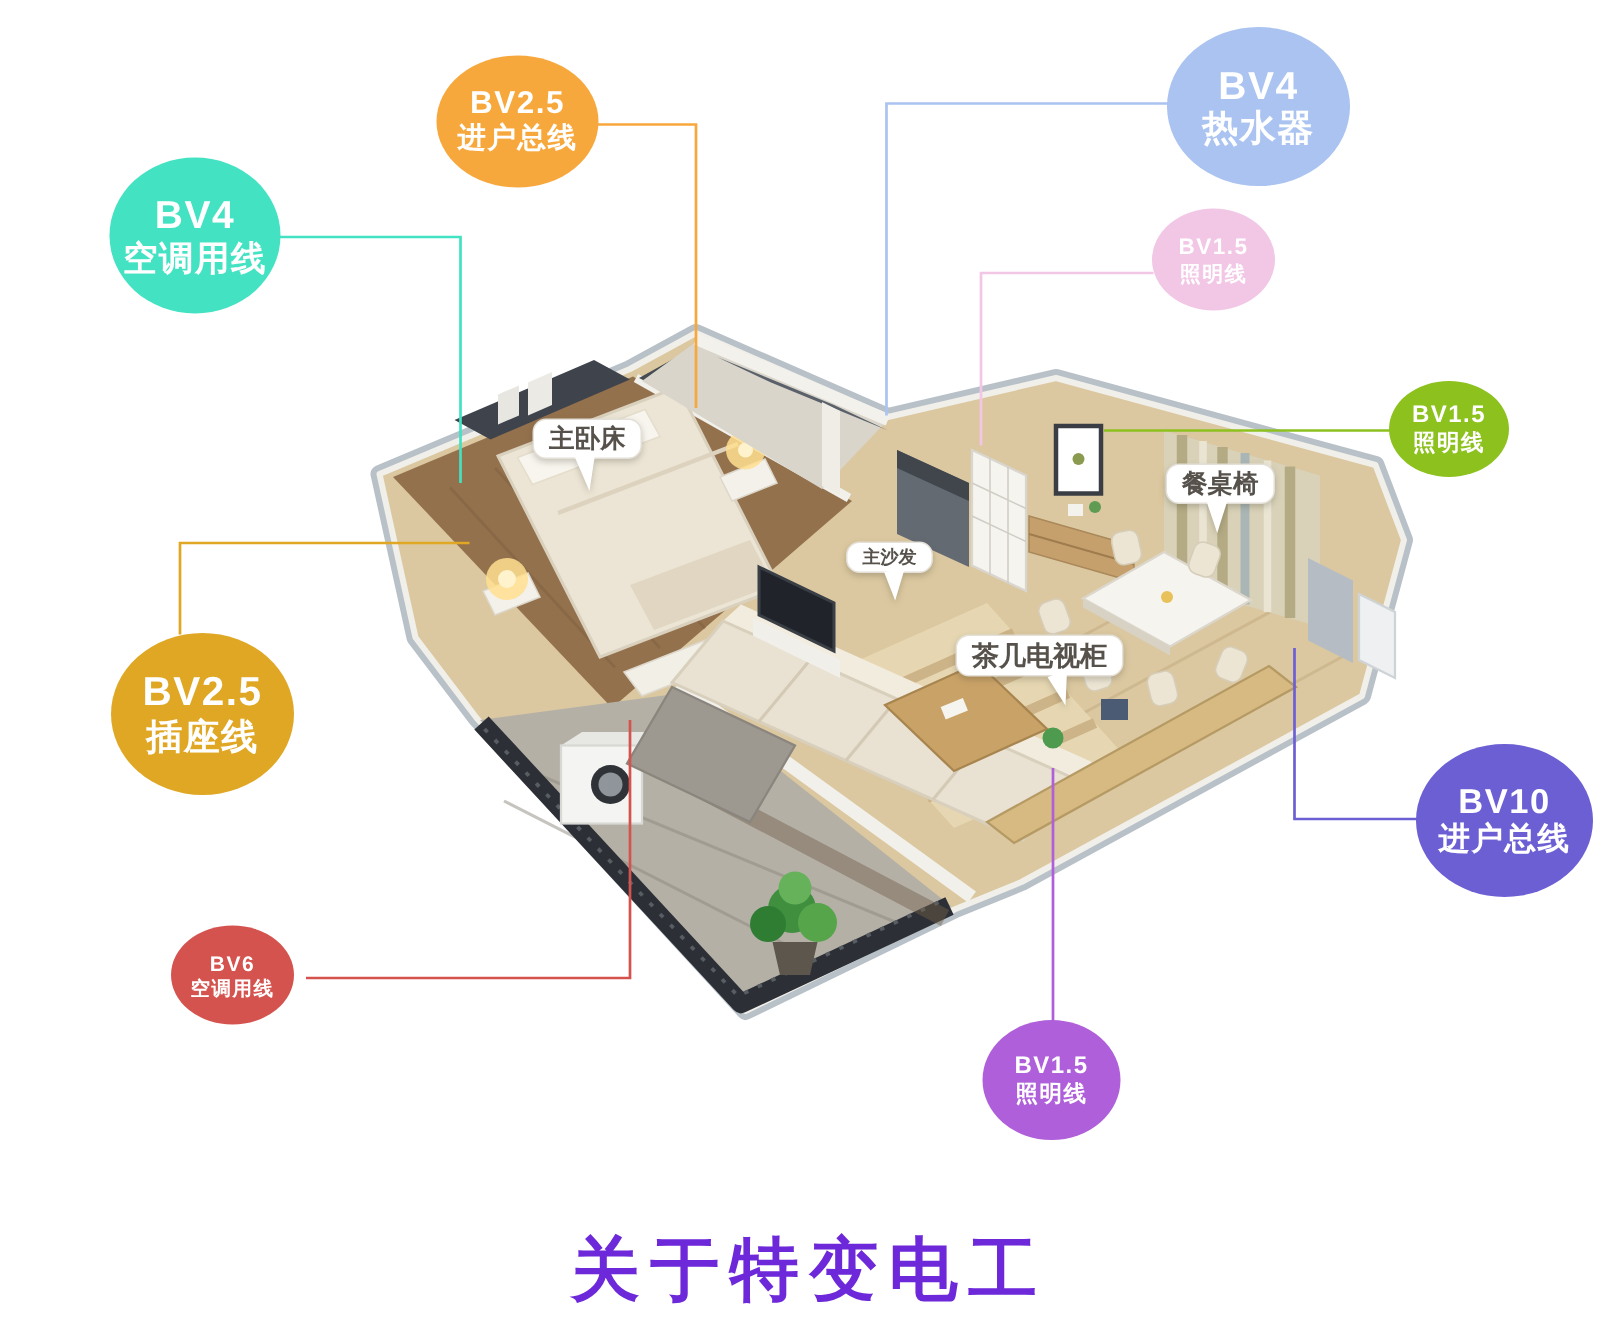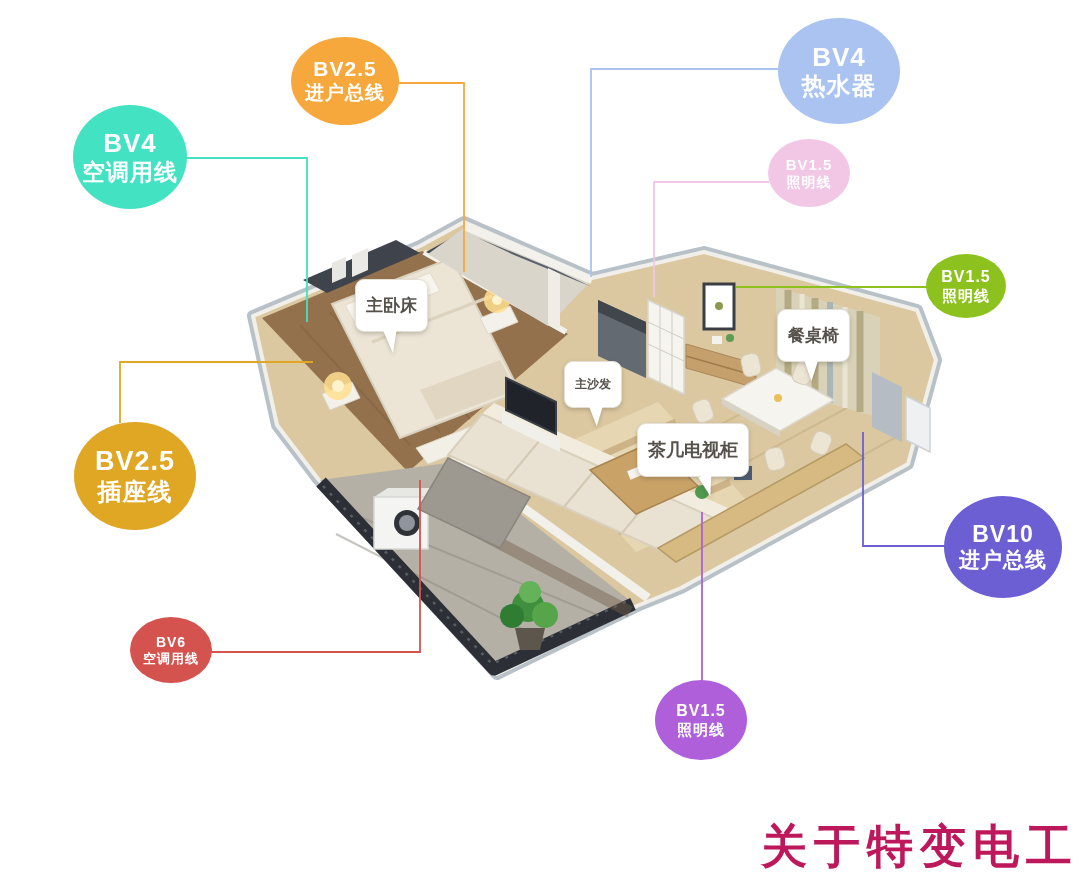--- a/index.html
+++ b/index.html
@@ -21,45 +21,45 @@
   .badge.b-blue  {left:778px; top:18px;  width:122px;height:106px;}
   .badge.b-blue .code{font-size:26px;} .badge.b-blue .lbl{font-size:24px;text-align:right;}
   .badge.b-pink  {left:768px; top:139px; width:82px; height:68px;}
   .badge.b-pink .code{font-size:15px;} .badge.b-pink .lbl{font-size:14px;}
   .badge.b-green {left:926px; top:254px; width:80px; height:64px;}
   .badge.b-green .code{font-size:16px;} .badge.b-green .lbl{font-size:15px;}
   .badge.b-purple{left:944px; top:496px; width:118px;height:102px;}
   .badge.b-purple .code{font-size:23px;} .badge.b-purple .lbl{font-size:21px;text-align:right;}
   .badge.b-gold  {left:74px;  top:422px; width:122px;height:108px;}
   .badge.b-gold .code{font-size:27px;} .badge.b-gold .lbl{font-size:24px;}
-  .badge.b-red   {left:130px; top:617px; width:82px; height:66px;}
+  .badge.b-red   {left:114px; top:617px; width:82px; height:66px;}
   .badge.b-red .code{font-size:14px;} .badge.b-red .lbl{font-size:13px;}
   .badge.b-violet{left:655px; top:680px; width:92px; height:80px;}
   .badge.b-violet .code{font-size:16px;} .badge.b-violet .lbl{font-size:15px;}
 
   
   .callout{position:absolute;background:#ffffff;border:1px solid #e4e0d8;border-radius:9px;
            color:#56514b;font-weight:bold;white-space:nowrap;
            filter:drop-shadow(0 2px 2px rgba(60,55,45,.25));}
-  .callout .txt{display:block;padding:14px 10px;}
+  .callout .txt{display:block;padding:1px 10px;}
   .callout .tail{position:absolute;width:0;height:0;
            border-left:4px solid transparent;border-right:10px solid transparent;
            border-top:24px solid #ffffff;}
   .c-bed {left:355px;top:279px;font-size:17px;}
   .c-bed .tail{left:30px;bottom:-22px;transform:rotate(-14deg);}
   .c-sofa{left:564px;top:361px;font-size:12px;}
   .c-sofa .tail{left:26px;bottom:-19px;transform:rotate(-10deg);border-top-width:20px;}
   .c-tea {left:637px;top:423px;font-size:18px;}
   .c-tea .tail{left:64px;bottom:-20px;transform:rotate(-22deg);border-top-width:22px;}
   .c-dine{left:777px;top:309px;font-size:17px;}
   .c-dine .tail{left:28px;bottom:-20px;transform:rotate(-8deg);border-top-width:21px;}
 
   
-  .caption{position:absolute;left:0;top:816px;width:100%;text-align:right;
-           font-family:"Liberation Serif", serif;font-weight:bold;color:#be185d;
+  .caption{position:absolute;left:0;top:816px;width:100%;text-align:center;
+           font-family:"Liberation Serif", serif;font-weight:bold;color:#6d28d9;
            font-size:46px;letter-spacing:7px;}
 </style>
 </head>
 <body>
 
 <div class="stage">
 
   <svg class="artwork" viewBox="0 0 1079 894">
 
     <g>

